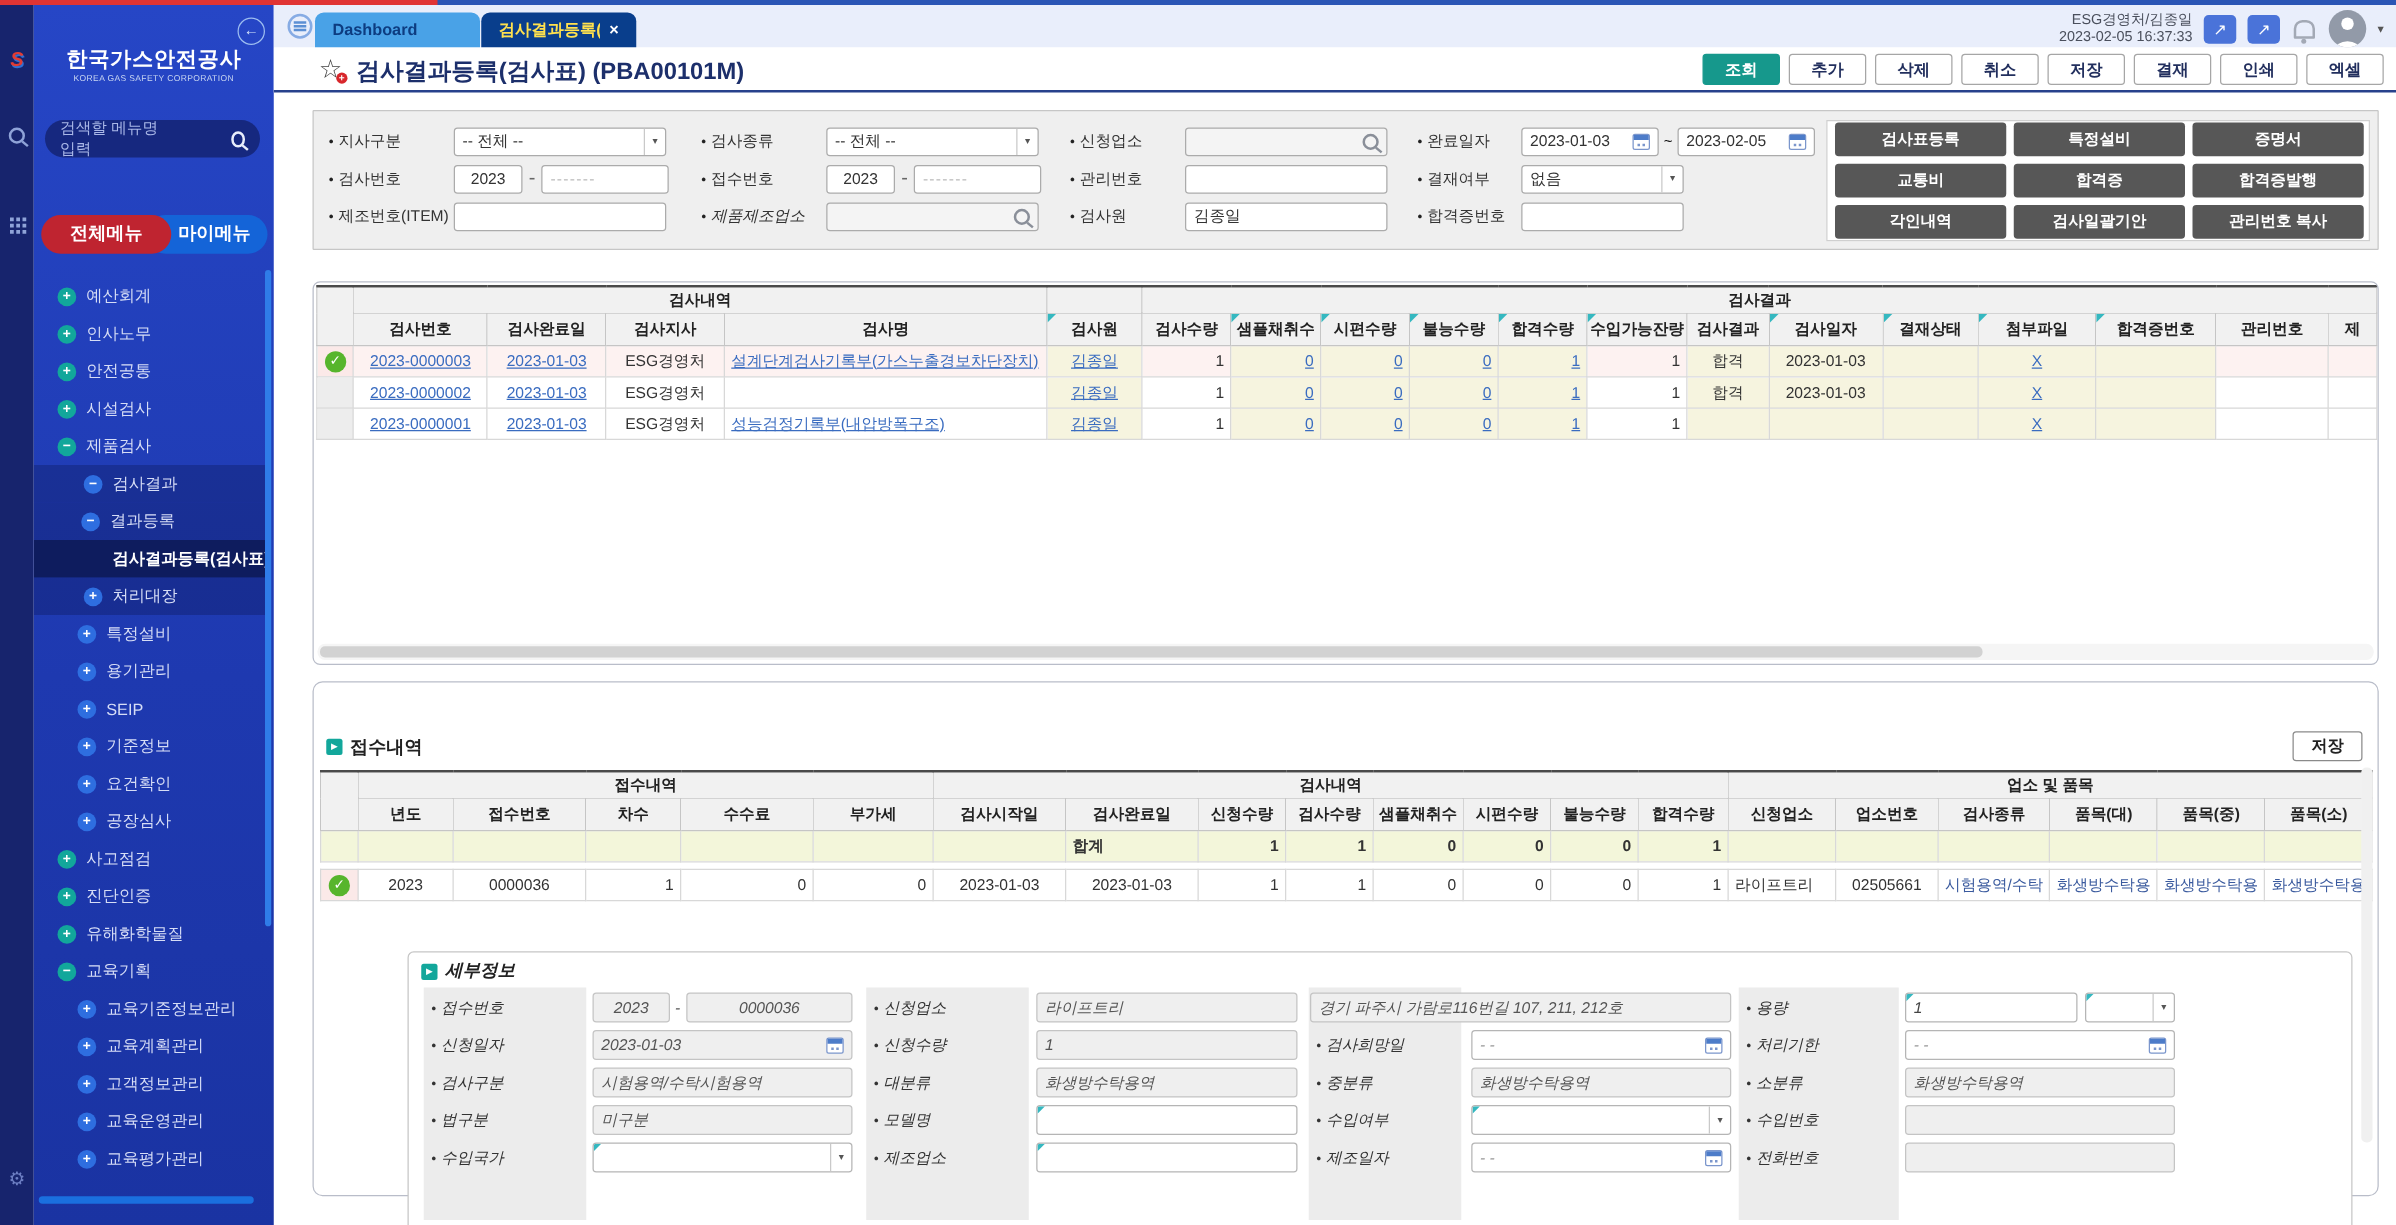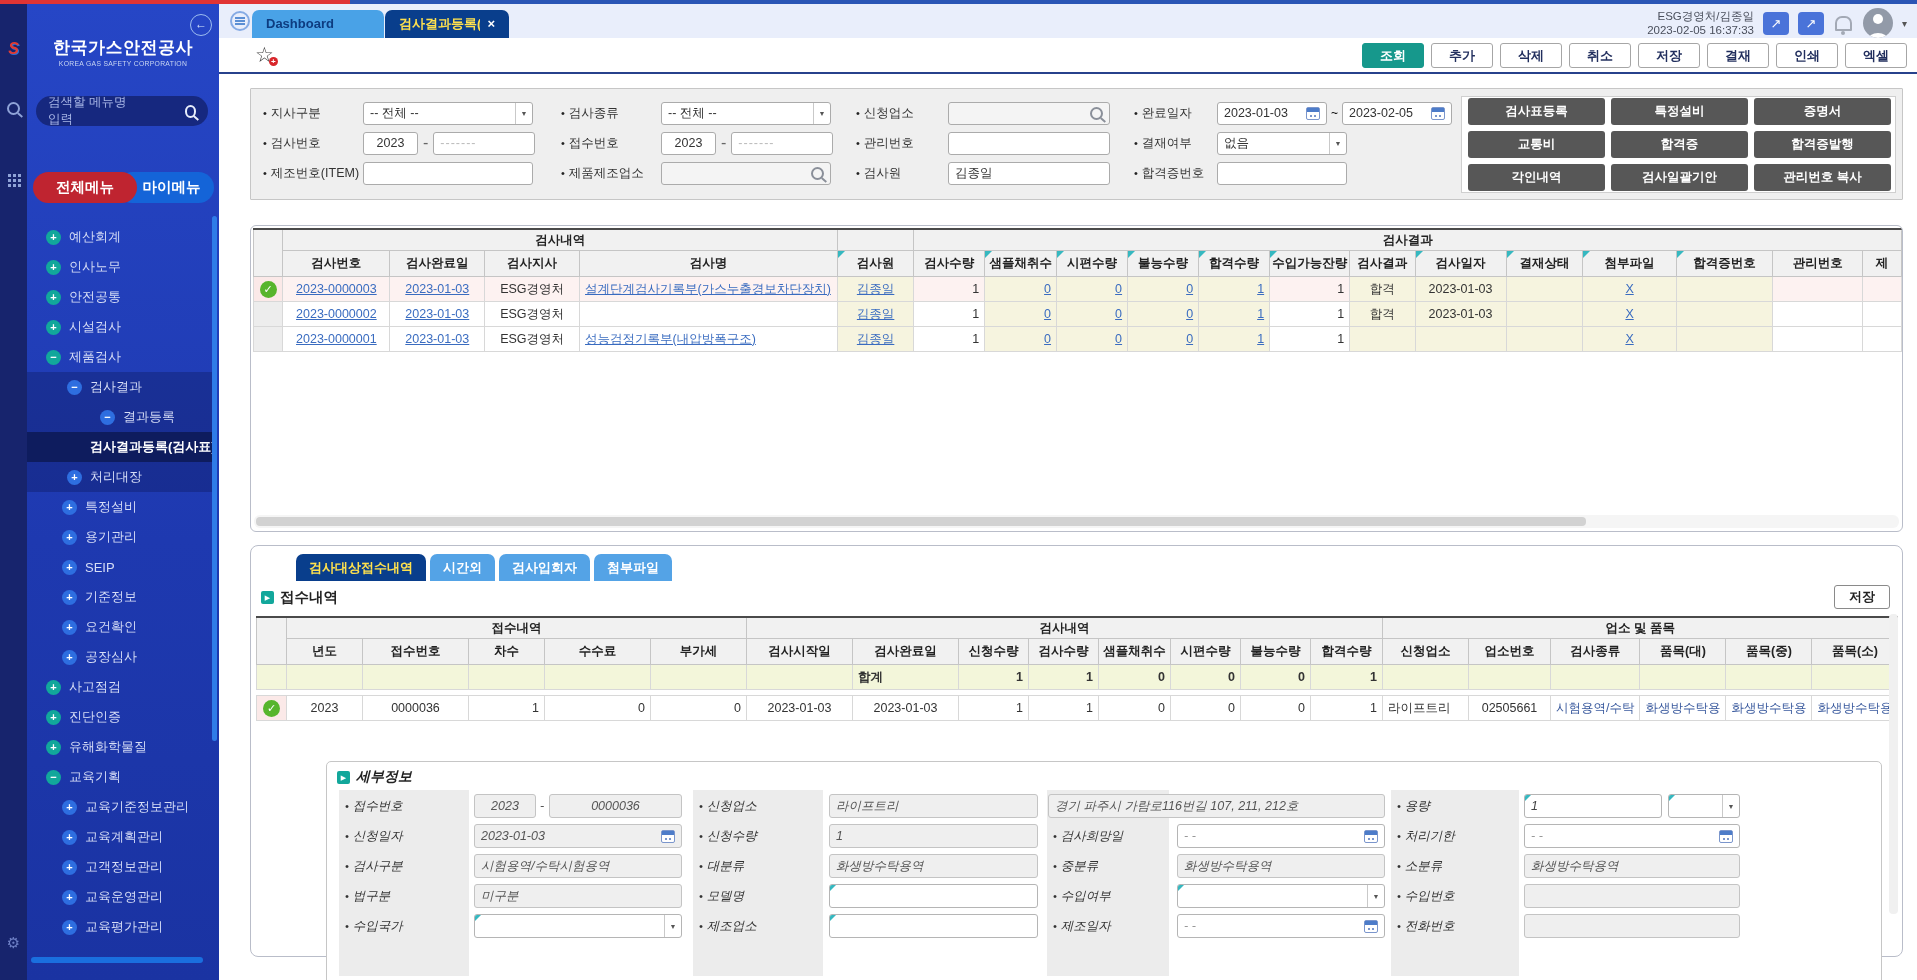--- a/index.html
+++ b/index.html
@@ -39,21 +39,21 @@
   .pill{position:absolute;top:0;height:31px;border-radius:16px;color:#fff;font-weight:bold;font-size:14.5px;
         line-height:31px;text-align:center;}
   .pill-my{left:84px;width:97px;background:#1464d8;padding-left:12px;box-sizing:border-box;}
   .pill-all{left:0;width:104px;background:#bf2430;z-index:2;}
   .menu{position:absolute;top:218px;left:0;width:186px;height:732px;overflow:hidden;}
   .mi{height:30px;display:flex;align-items:center;color:#d6ddf6;font-size:13px;white-space:nowrap;}
   .mi .ic{width:15px;height:15px;border-radius:50%;margin-right:8px;color:#fff;font-size:11px;line-height:14px;
           text-align:center;flex:0 0 15px;font-weight:bold;}
   .ic.teal{background:#12a79b;} .ic.blue{background:#2e6ee0;}
   .ic.plus::before{content:'+';} .ic.minus::before{content:'\2212';}
-  .l0{padding-left:19px;} .l1{padding-left:35px;} .l1b{padding-left:40px;} .l2{padding-left:73px;} .l3{padding-left:63px;}
+  .l0{padding-left:19px;} .l1{padding-left:35px;} .l1b{padding-left:40px;} .l2{padding-left:38px;} .l3{padding-left:63px;}
   .block{background:rgba(8,14,64,.28);}
   .active-leaf{background:#0e1c5e;color:#fff;font-weight:bold;}
   .sb-vscroll{position:absolute;top:212px;right:2px;width:5px;height:525px;background:#2f7ce8;border-radius:3px;}
   .sb-hscroll{position:absolute;bottom:17px;left:4px;width:172px;height:6px;background:#1a6fdf;border-radius:3px;}
   
   .tabbar{position:absolute;left:219px;top:4px;width:1698px;height:34px;background:#e9eefb;}
   .hamburger{position:absolute;left:11px;top:7px;width:20px;height:20px;border:2px solid #86abe4;border-radius:50%;
              box-sizing:border-box;}
   .hamburger i{position:absolute;left:3px;top:4px;width:10px;height:2px;background:#5b8fd4;
                box-shadow:0 3px 0 #5b8fd4,0 6px 0 #5b8fd4;}
@@ -312,20 +312,21 @@
       <div class="bell"></div>
       <div class="avatar"></div>
       <div class="chev"></div>
     </div>
   </div>
 
   <div class="titlebar">
     <div class="fav">
         <span class="badge"></span>
       </div>
+    <div class="page-title">검사결과등록(검사표) (PBA00101M)</div>
     <div class="actions">
       <div class="abtn primary">조회</div>
       <div class="abtn">추가</div>
       <div class="abtn">삭제</div>
       <div class="abtn">취소</div>
       <div class="abtn">저장</div>
       <div class="abtn">결재</div>
       <div class="abtn">인쇄</div>
       <div class="abtn">엑셀</div>
     </div>
@@ -392,21 +393,21 @@
       <span class="flabel" style="width:83px;">결재여부</span>
       <div class="inp" style="width:130px;padding-right:0;">
           <span>없음</span>
           <span class="arr"></span>
         </div>
     </div>
     <div class="fitem" style="left:12px;top:72px;">
       <span class="flabel" style="width:100px;">제조번호(ITEM)</span>
       <div class="inp" style="width:170px;"></div>
     </div>
-    <div class="fitem" style="left:310px;top:72px;">
+    <div class="fitem" style="left:310px;top:72px;font-style:italic;">
       <span class="flabel" style="width:100px;">제품제조업소</span>
       <div class="inp ro" style="width:170px;">
           <span class="mag2"></span>
         </div>
     </div>
     <div class="fitem" style="left:605px;top:72px;">
       <span class="flabel" style="width:92px;">검사원</span>
       <div class="inp" style="width:162px;">
           <span>김종일</span>
         </div>
@@ -542,26 +543,20 @@
         <td></td>
       </tr>
     </tbody>
       </table>
     <div class="gscroll">
       <div class="gthumb"></div>
     </div>
   </div>
 
   <div class="bpanel">
-    <div class="btabs">
-      <div class="btab on">검사대상접수내역</div>
-      <div class="btab">시간외</div>
-      <div class="btab">검사입회자</div>
-      <div class="btab">첨부파일</div>
-    </div>
     <div class="sect">
       <span class="sq"></span>
       <span>접수내역</span>
     </div>
     <div class="savebtn">저장</div>
 
     <div class="t2wrap">
       <table class="grid">
         <colgroup>
           <col style="width:30px">

